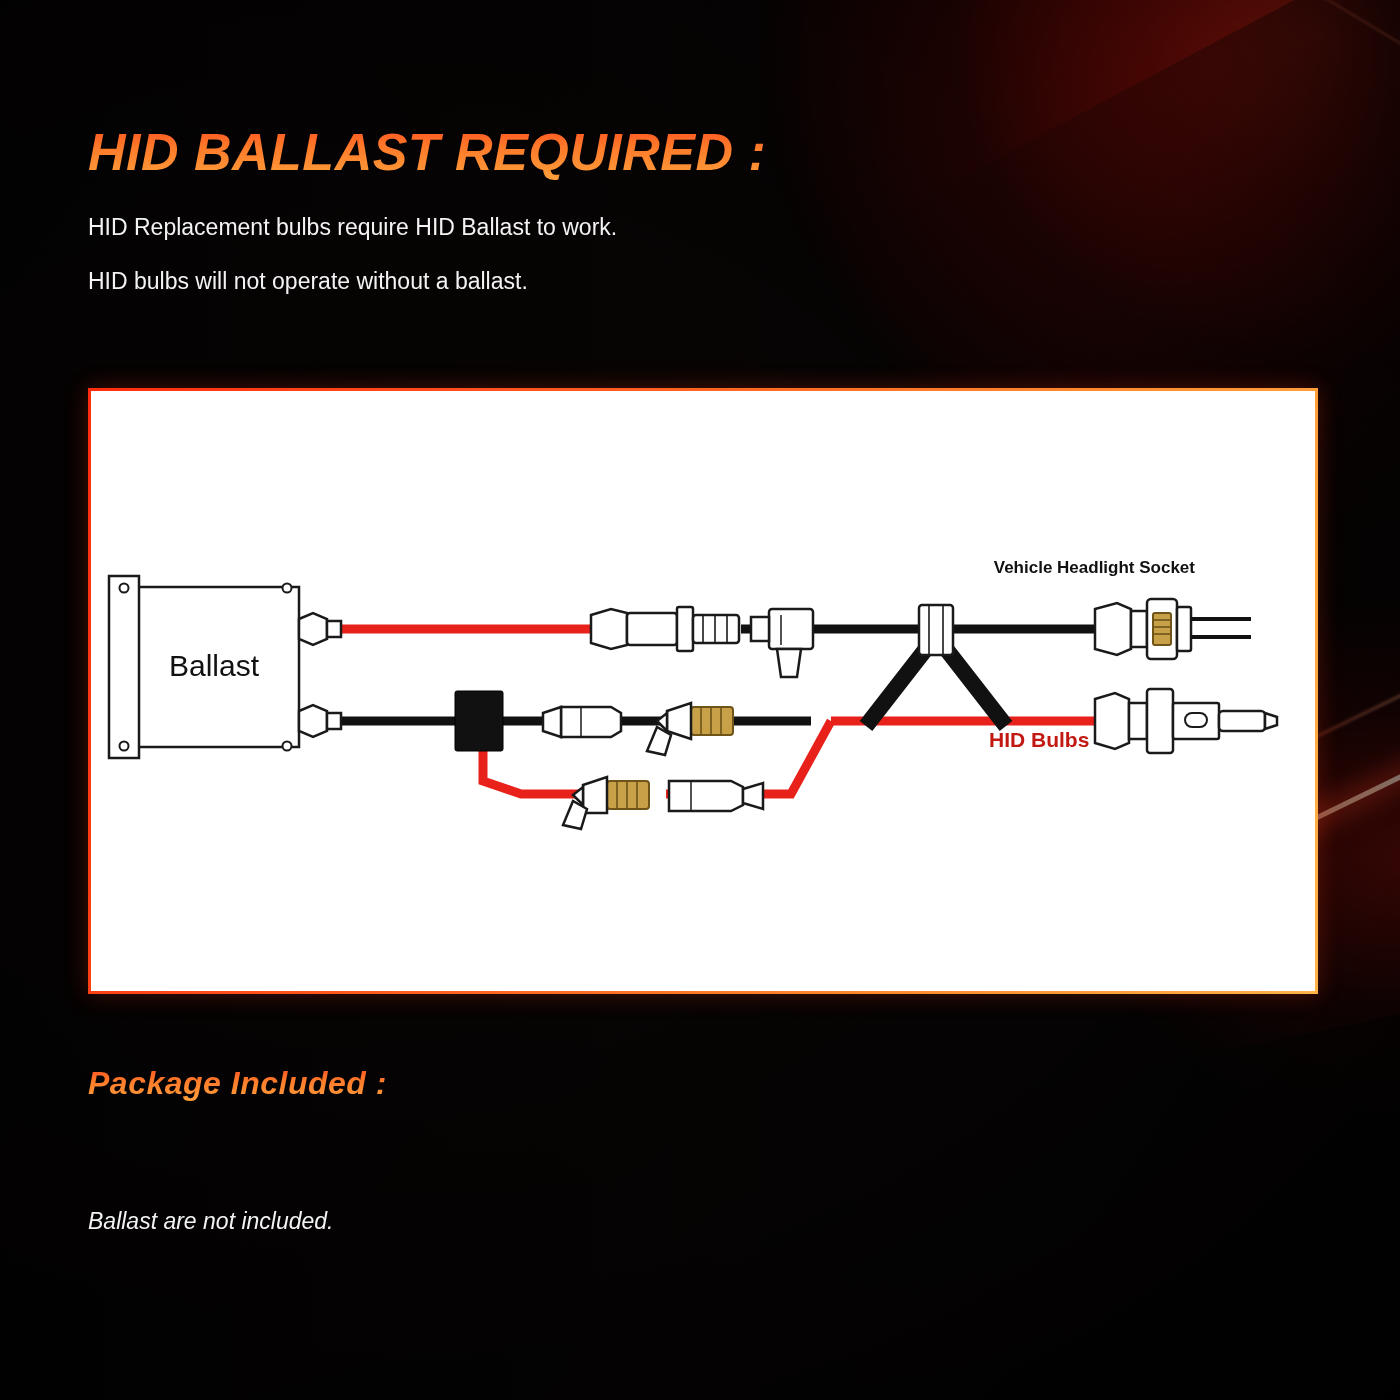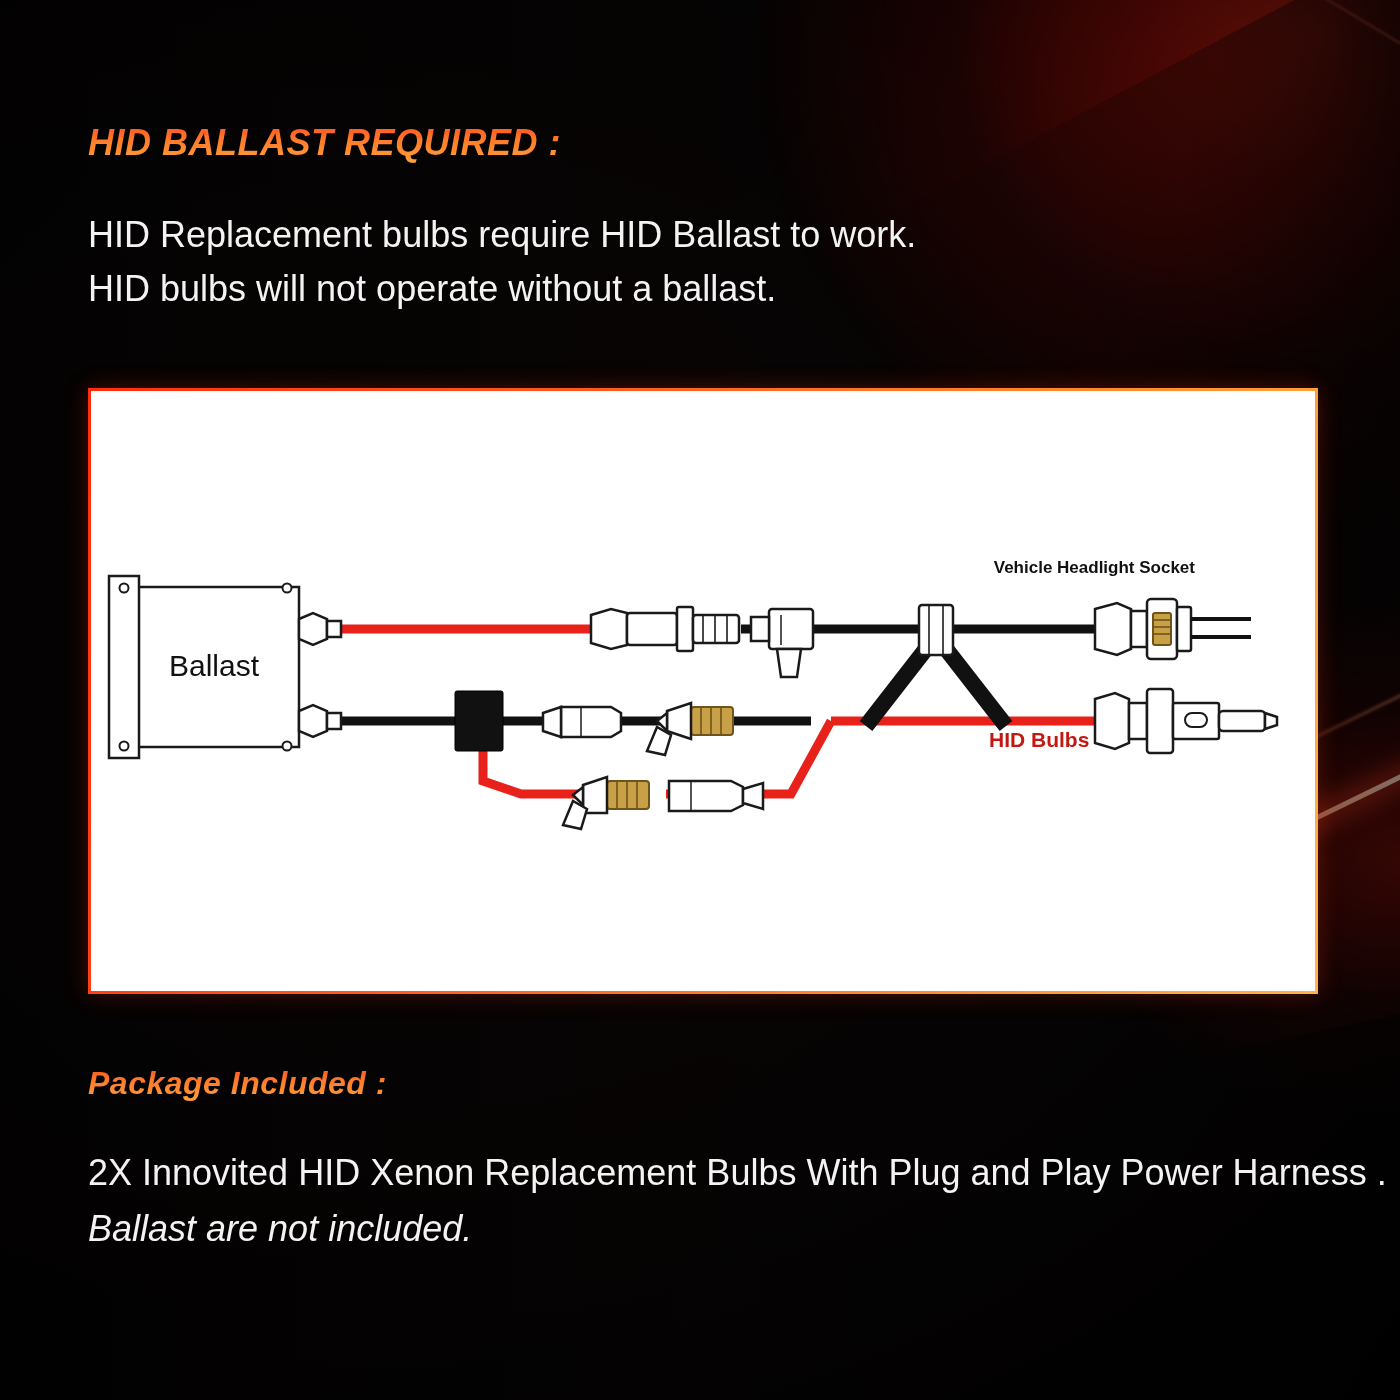--- a/index.html
+++ b/index.html
@@ -62,25 +62,25 @@
   .heading{
     position:absolute;
     font-style:italic;
     font-weight:bold;
     letter-spacing:0.5px;
     background:linear-gradient(180deg,#ff4b1f 0%,#ff7a2a 42%,#ffa23c 100%);
     -webkit-background-clip:text;background-clip:text;color:transparent;
     white-space:nowrap;
     text-shadow:none;
   }
-  #h1{left:88px;top:122px;font-size:36px;}
+  #h1{left:88px;top:122px;font-size:52px;}
   #h2{left:88px;top:1065px;font-size:32px;}
 
   .bodyline{
-    position:absolute;color:#f3f3f3;font-size:36px;white-space:nowrap;
+    position:absolute;color:#f3f3f3;font-size:23px;white-space:nowrap;
   }
   #p1a{left:88px;top:214px;}
   #p1b{left:88px;top:268px;text-align:center;}
   #p2a{left:88px;top:1152px;}
   #p2b{left:88px;top:1208px;font-style:italic;}
 
   
   #panel{
     position:absolute;left:88px;top:388px;width:1224px;height:600px;
     background:#ffffff;
@@ -242,17 +242,16 @@
         <rect x="1128" y="320" width="46" height="20" rx="4" fill="#fff" stroke="#1a1a1a" stroke-width="2.5"></rect>
         <path d="M1174 322 L1186 326 L1186 334 L1174 338 Z" fill="#fff" stroke="#1a1a1a" stroke-width="2.5"></path>
       </g>
 
       <text class="svgLabel" x="898" y="356" font-size="21" font-weight="bold" fill="#c21a12">HID Bulbs</text>
     </svg>
   </div>
 
   <div class="heading" id="h2">Package Included :</div>
 
-  <div class="bodyline" id="p2a">2X Innovited HID Xenon Replacement Bulbs With Plug and Play Power Harness .</div>
 
   <div class="bodyline" id="p2b">Ballast are not included.</div>
 
 </div>
 
 </body></html>

